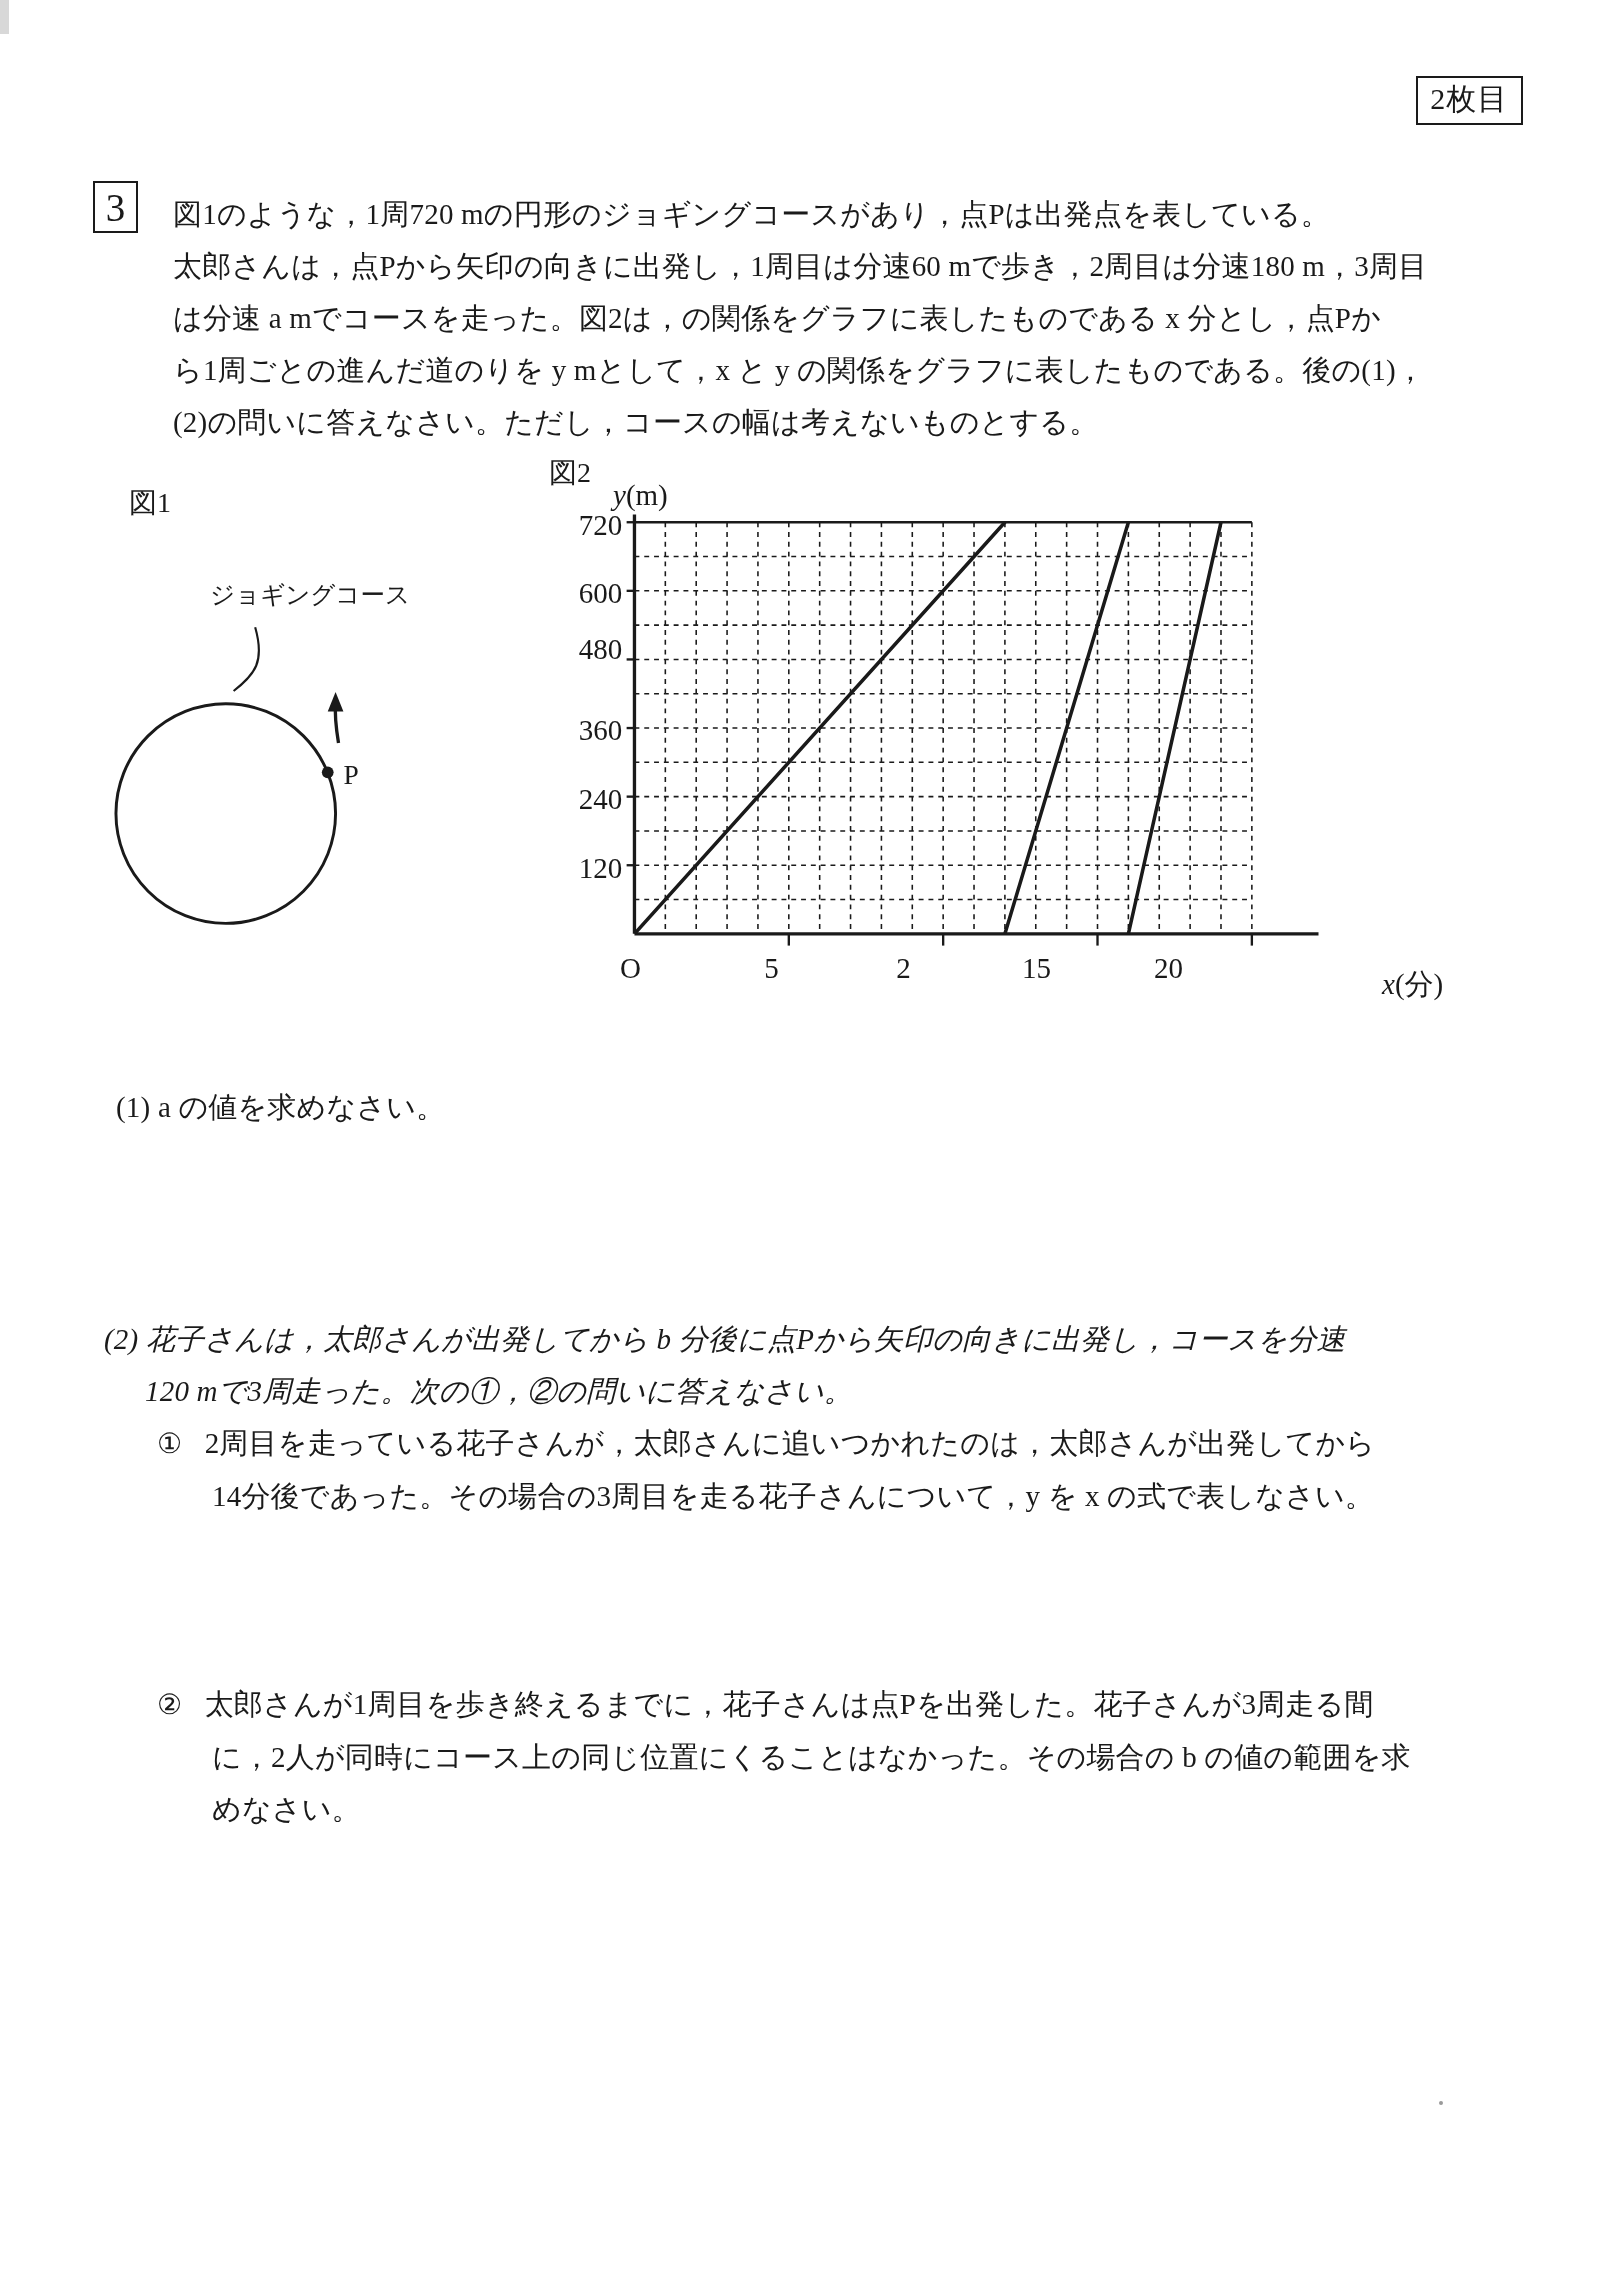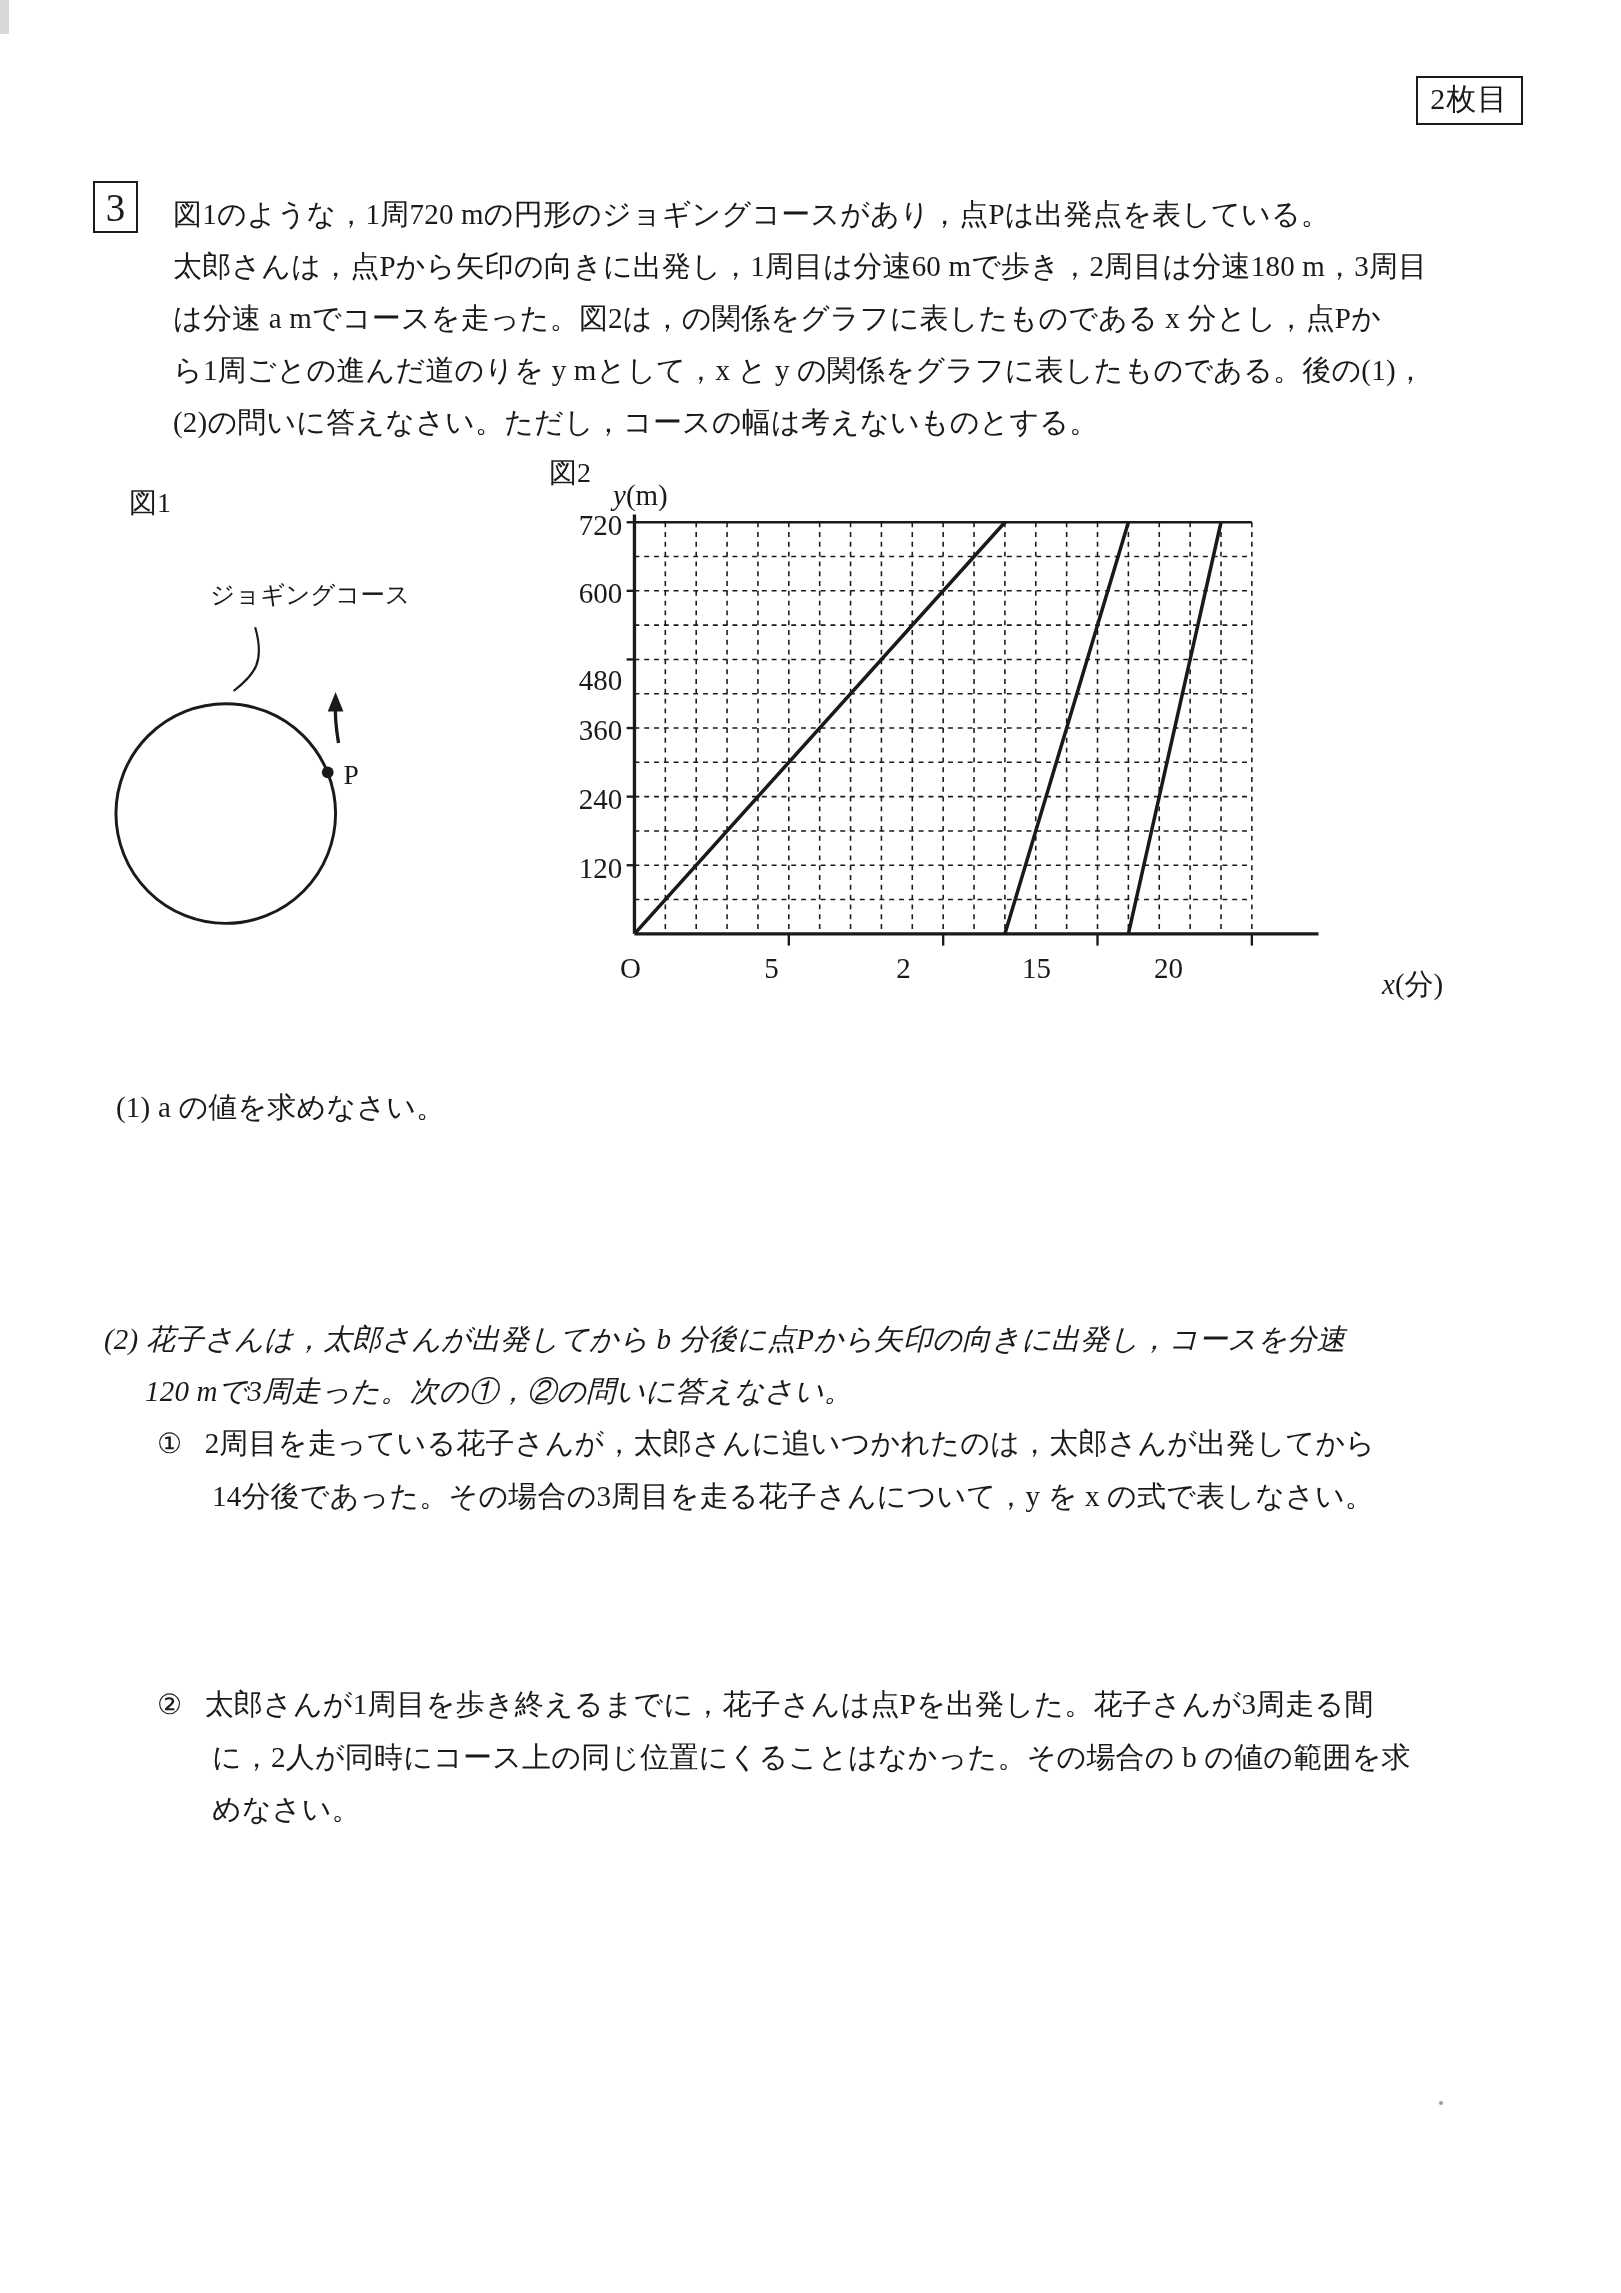--- a/index.html
+++ b/index.html
@@ -138,21 +138,21 @@
   <div class="fig-cap fig2-cap">図2</div>
 
   <div class="fig2">
 
     <div class="ylabel-unit"><span>y</span><span class="u">(m)</span></div>
     <div class="xlabel-unit"><span>x</span><span class="u">(分)</span></div>
 
     
     <div class="ytick" style="left:-9.8px; top:25.5px;">720</div>
     <div class="ytick" style="left:-9.8px; top:94px;">600</div>
-    <div class="ytick" style="left:-9.8px; top:181px;">480</div>
+    <div class="ytick" style="left:-9.8px; top:150px;">480</div>
     <div class="ytick" style="left:-9.8px; top:231px;">360</div>
     <div class="ytick" style="left:-9.8px; top:300px;">240</div>
     <div class="ytick" style="left:-9.8px; top:369px;">120</div>
 
     
     <div class="xtick" style="left:57px;  top:469px;">O</div>
     <div class="xtick" style="left:198px; top:469px;">5</div>
     <div class="xtick" style="left:330px; top:469px;">2</div>
     <div class="xtick" style="left:463px; top:469px;">15</div>
     <div class="xtick" style="left:595px; top:469px;">20</div>

